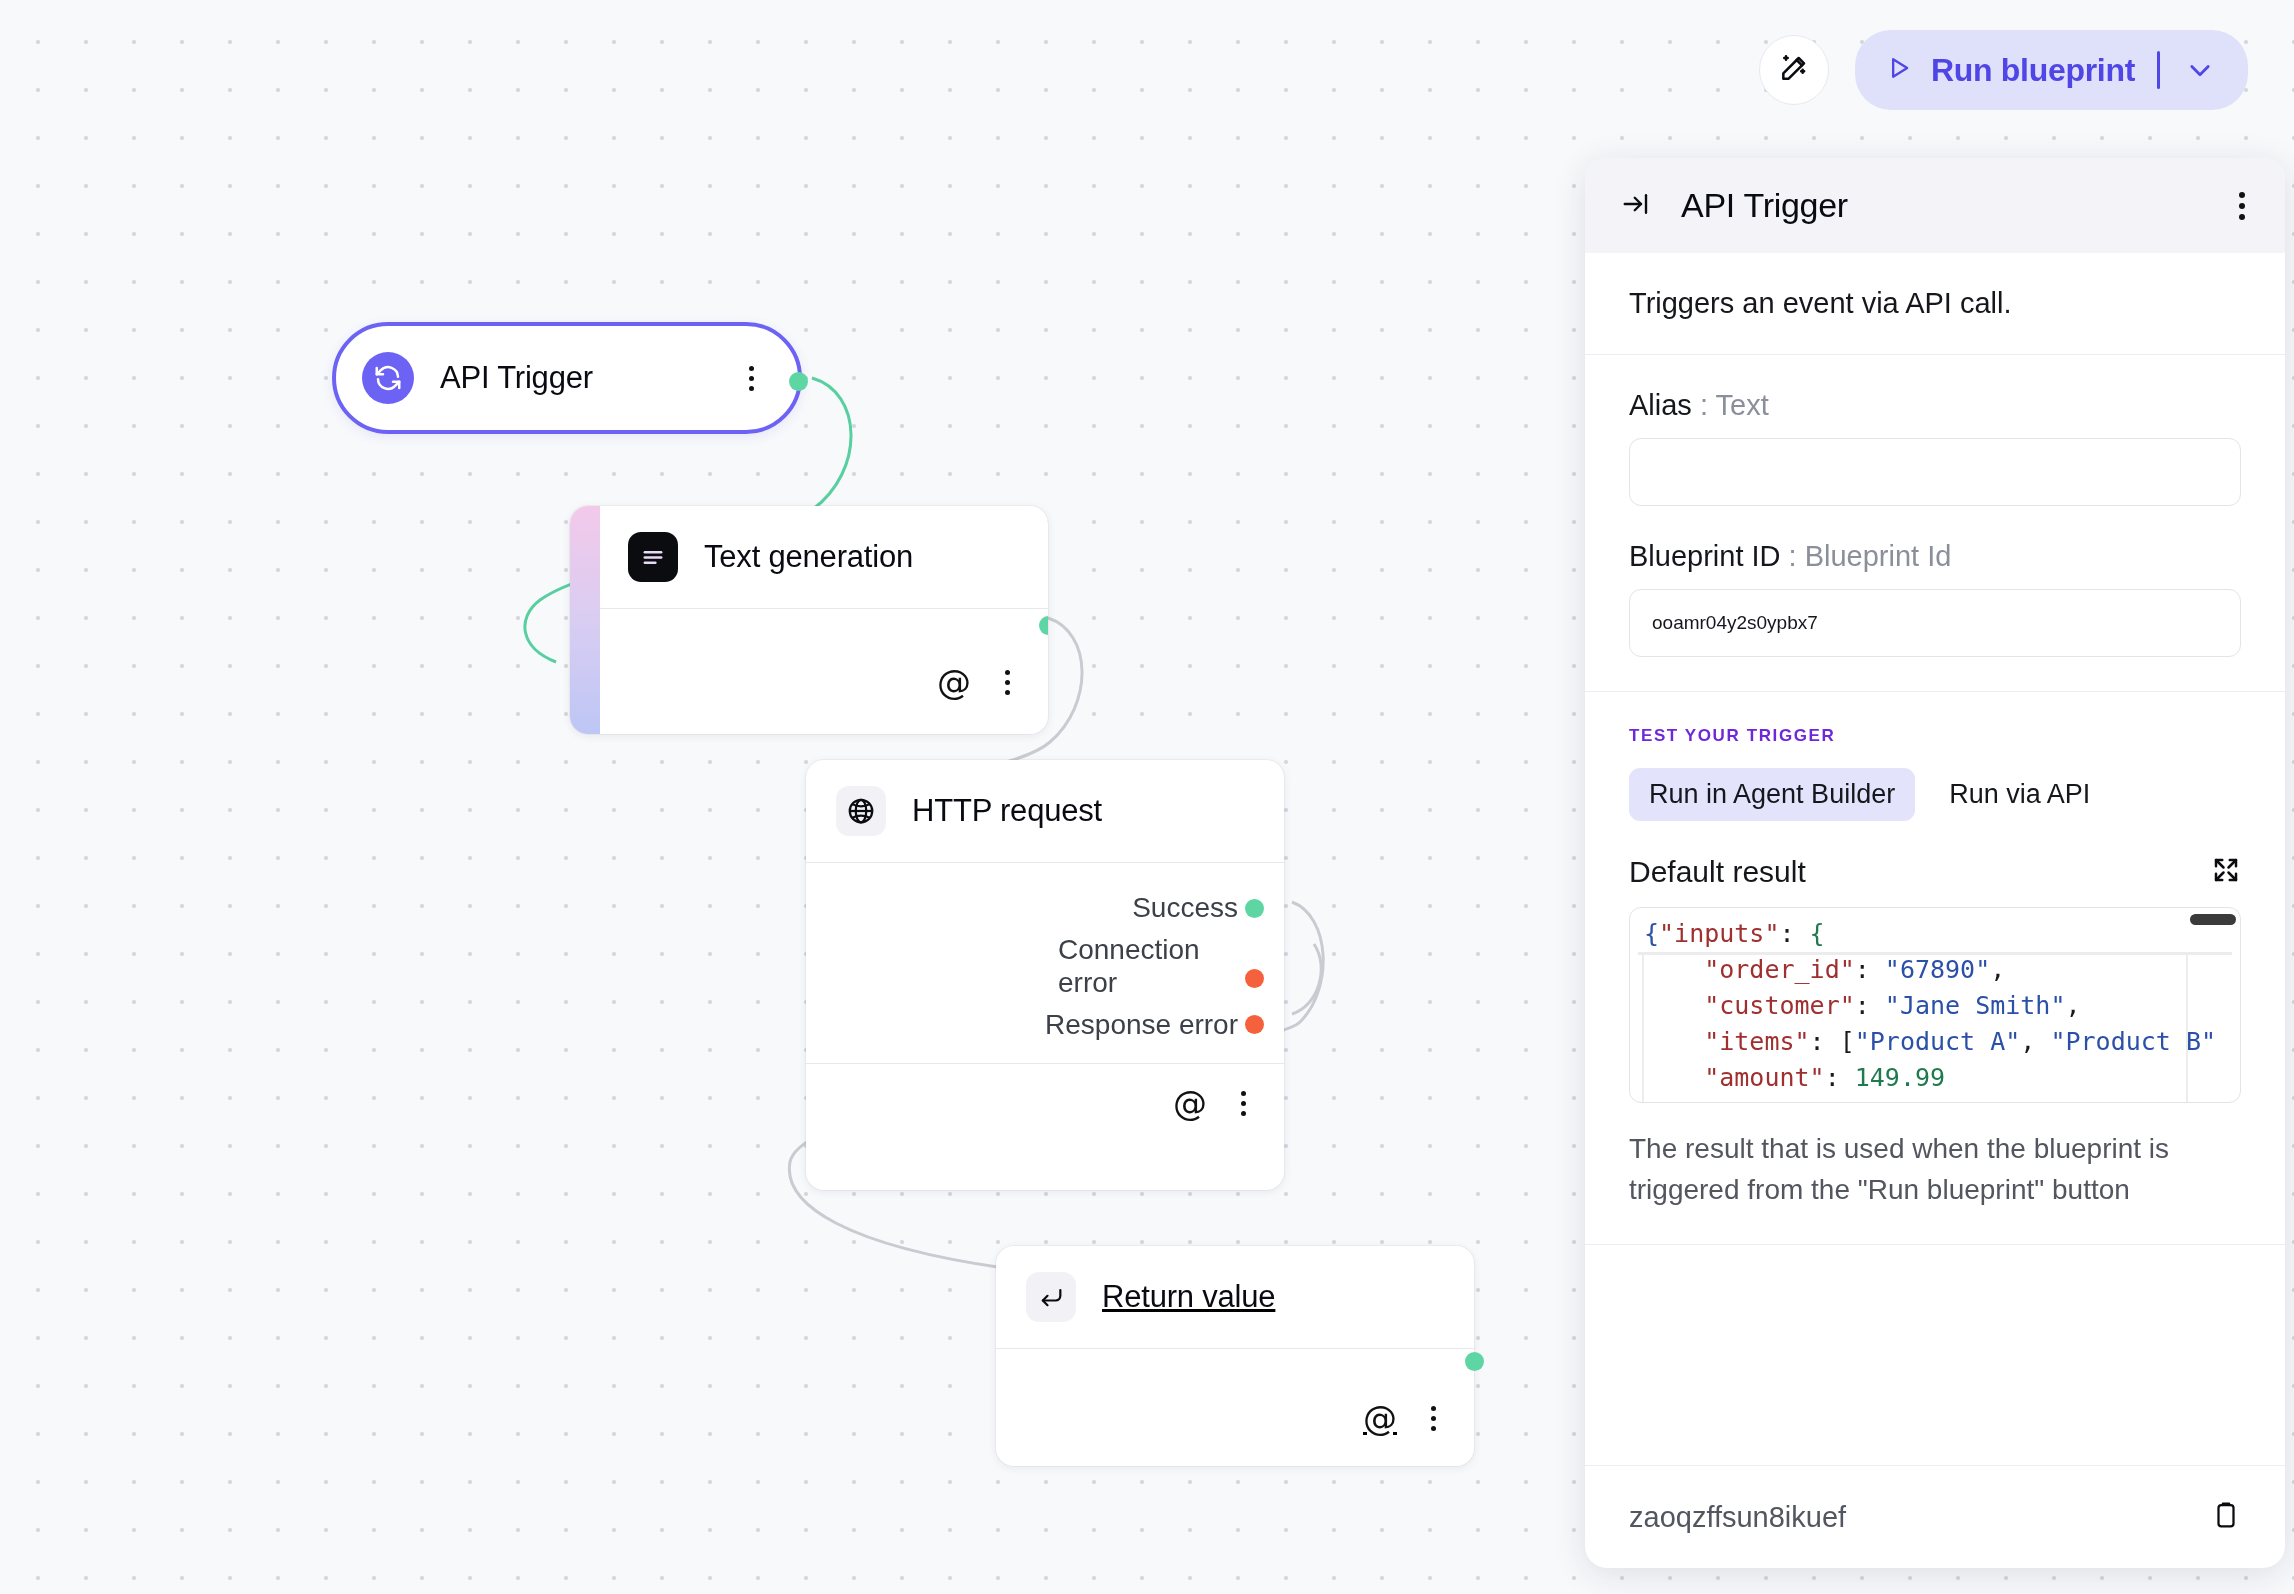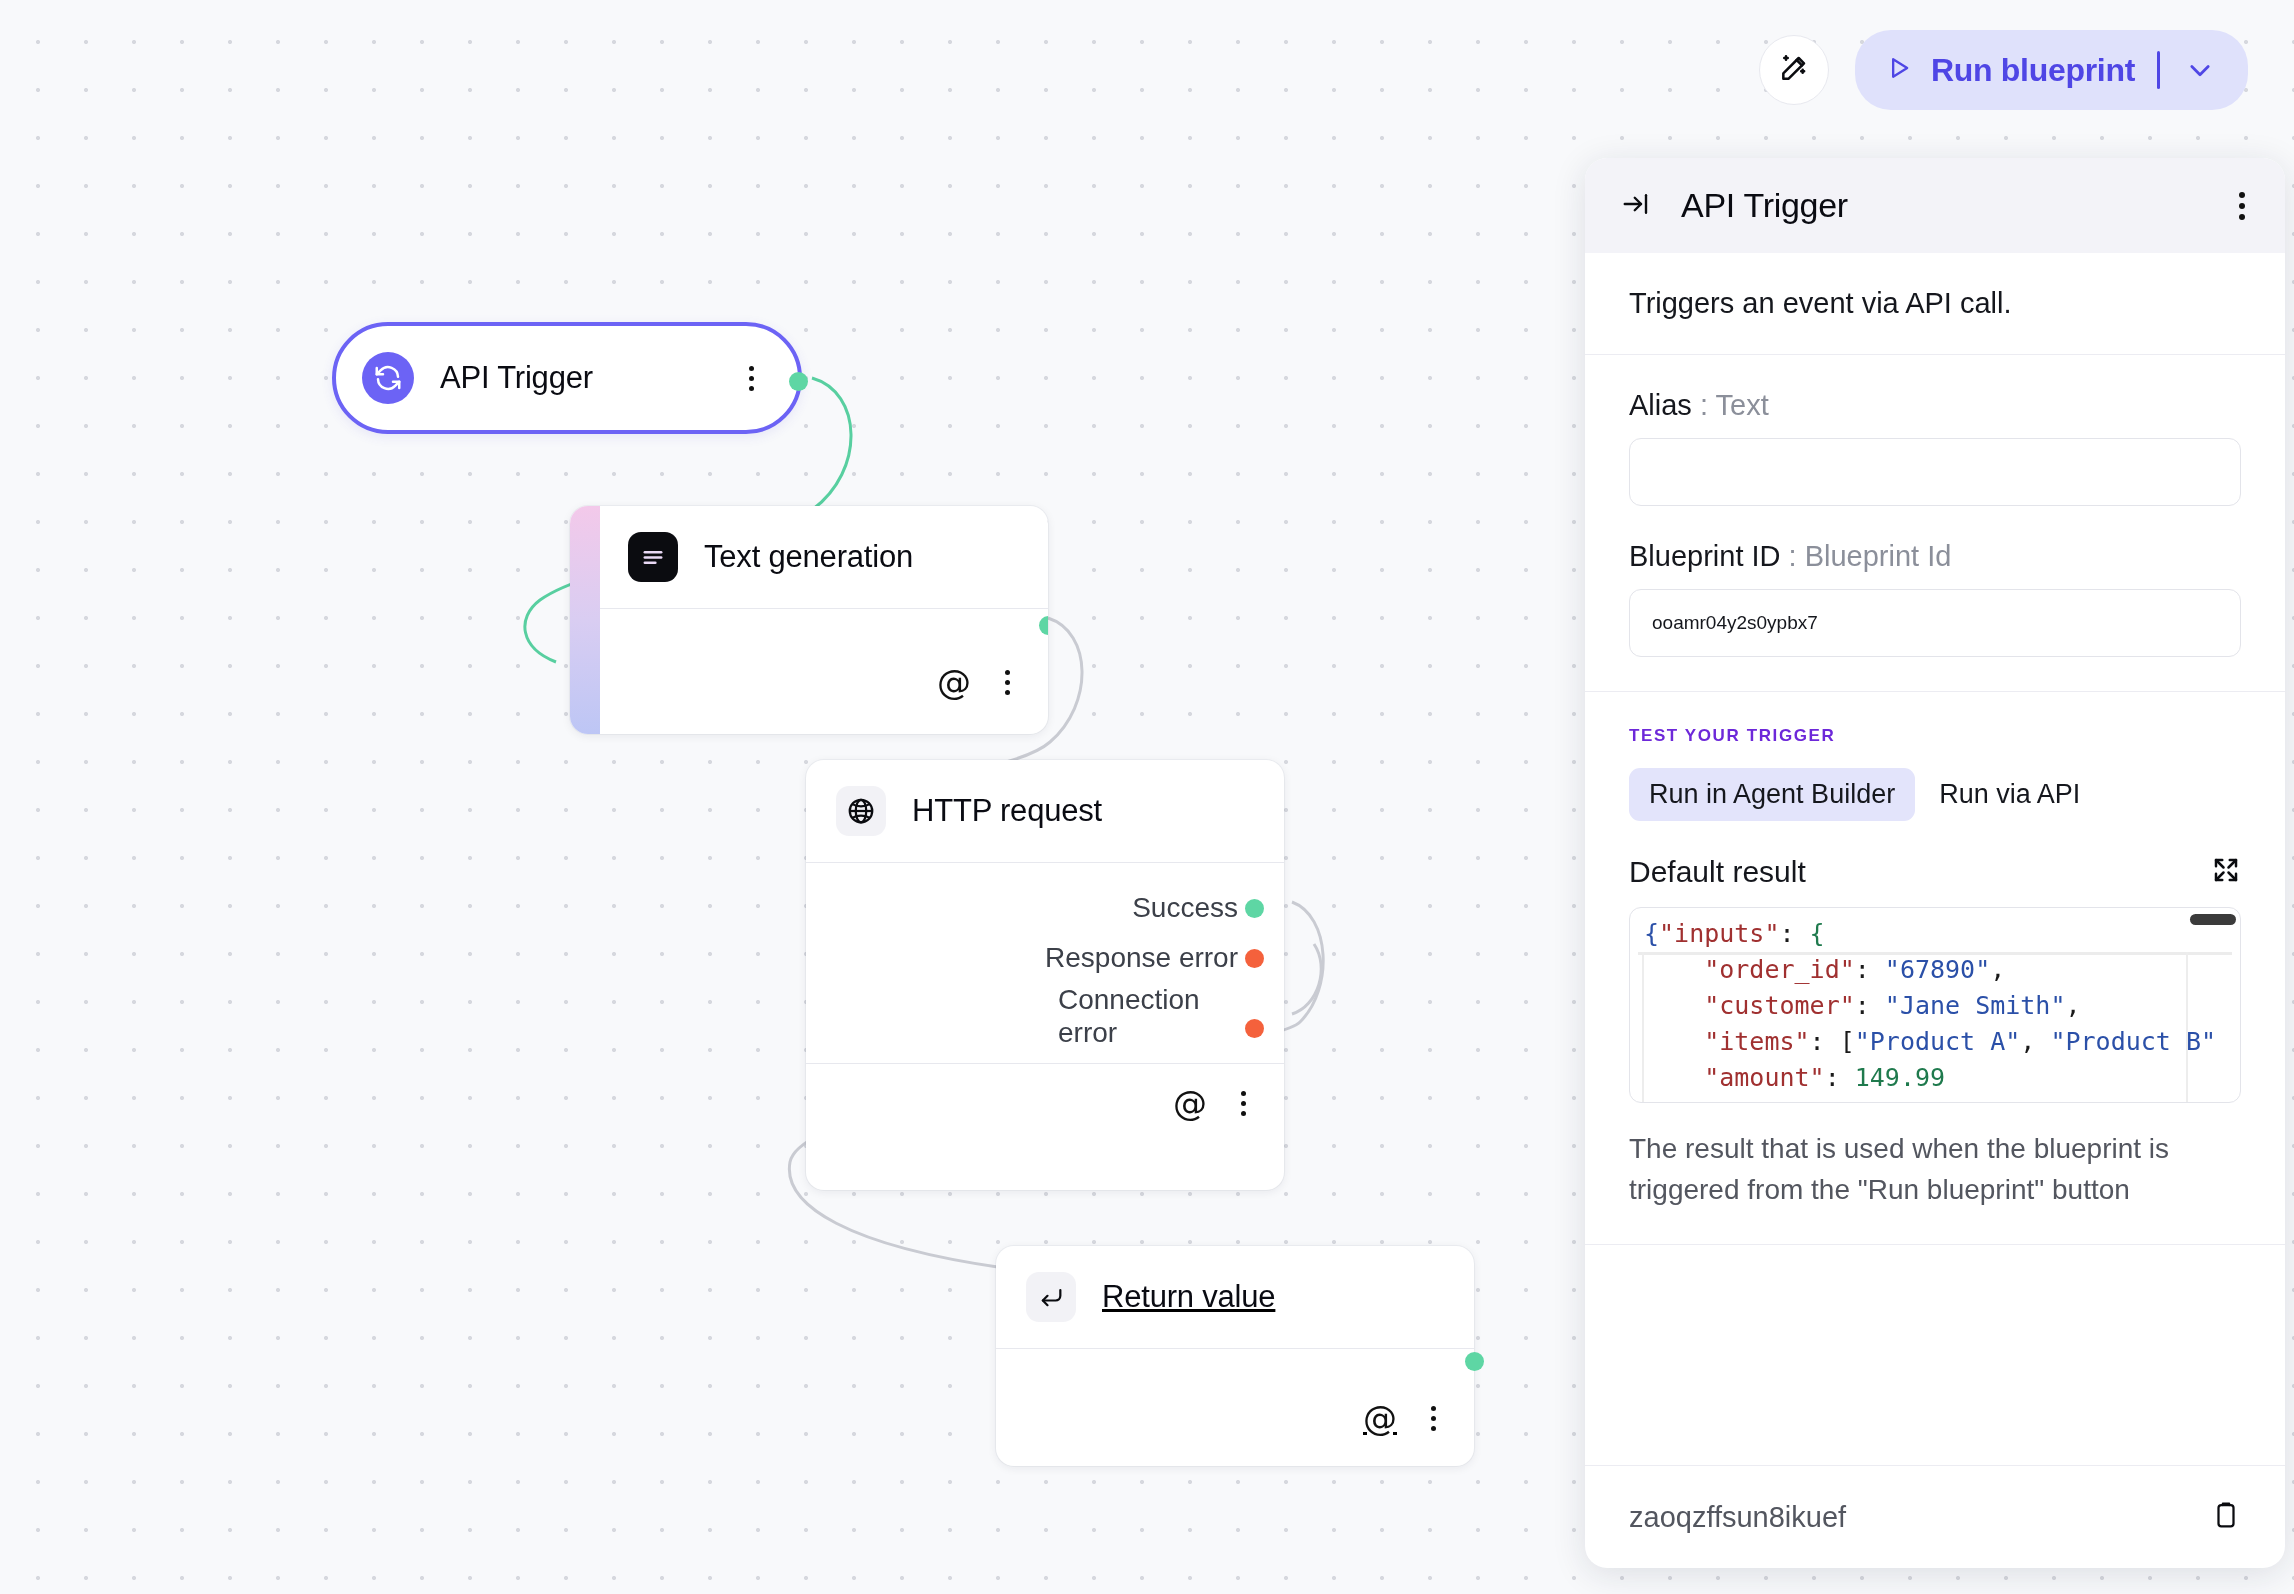--- a/index.html
+++ b/index.html
@@ -91,21 +91,21 @@
   .field { margin-bottom: 34px; }
   .field:last-child { margin-bottom: 0; }
   .flabel { font-size: 29px; color: #15171d; margin-bottom: 16px; }
   .flabel .ghost { color: #8b8f9a; }
   .finput { height: 68px; border: 1px solid #e3e4ea; border-radius: 12px;
             display: flex; align-items: center; padding: 0 22px;
             font-size: 19px; color: #15171d; background: #fff; }
 
   .sect-label { font-size: 17px; font-weight: 700; letter-spacing: 1.6px;
                 color: #6d28d9; text-transform: uppercase; margin-bottom: 22px; }
-  .tabs { display: flex; align-items: center; gap: 4px; margin-bottom: 34px; }
+  .tabs { display: flex; align-items: center; gap: 14px; margin-bottom: 34px; }
   .tab { font-size: 27px; color: #15171d; padding: 11px 20px; border-radius: 11px; cursor: pointer; }
   .tab.active { background: #e3e4fb; }
 
   .result-head { display: flex; align-items: center; justify-content: space-between; margin-bottom: 18px; }
   .result-title { font-size: 30px; color: #15171d; }
 
   .code-box { position: relative; border: 1px solid #e3e4ea; border-radius: 12px;
               background: #fff; height: 196px; overflow: hidden; padding: 8px 0 0 0; }
   .code-box pre { font-family: "DejaVu Sans Mono", monospace; font-size: 25px; line-height: 36px;
                   color: #1a1a1a; padding: 0 14px; white-space: pre; }
@@ -193,27 +193,27 @@
         </svg>
       </span>
       <span class="node-title">HTTP request</span>
     </div>
     <div class="node-divider"></div>
     <div class="out-rows">
       <div class="out-row">
         <span class="out-label">Success</span>
         <span class="port green" style="right:-26px; top:16px;"></span>
       </div>
+      <div class="out-row" style="align-items:flex-start;">
+        <span class="out-label" style="max-width:180px;">Connection error</span>
+        <span class="port red" style="right:-26px; top:36px;"></span>
+      </div>
       <div class="out-row">
         <span class="out-label">Response error</span>
         <span class="port red" style="right:-26px; top:16px;"></span>
-      </div>
-      <div class="out-row" style="align-items:flex-start;">
-        <span class="out-label" style="max-width:180px;">Connection error</span>
-        <span class="port red" style="right:-26px; top:36px;"></span>
       </div>
     </div>
     <div class="node-divider"></div>
     <div class="node-foot">
       <span class="at-icon">@</span>
       <span class="kebab">
           <i></i>
           <i></i>
           <i></i>
         </span>

